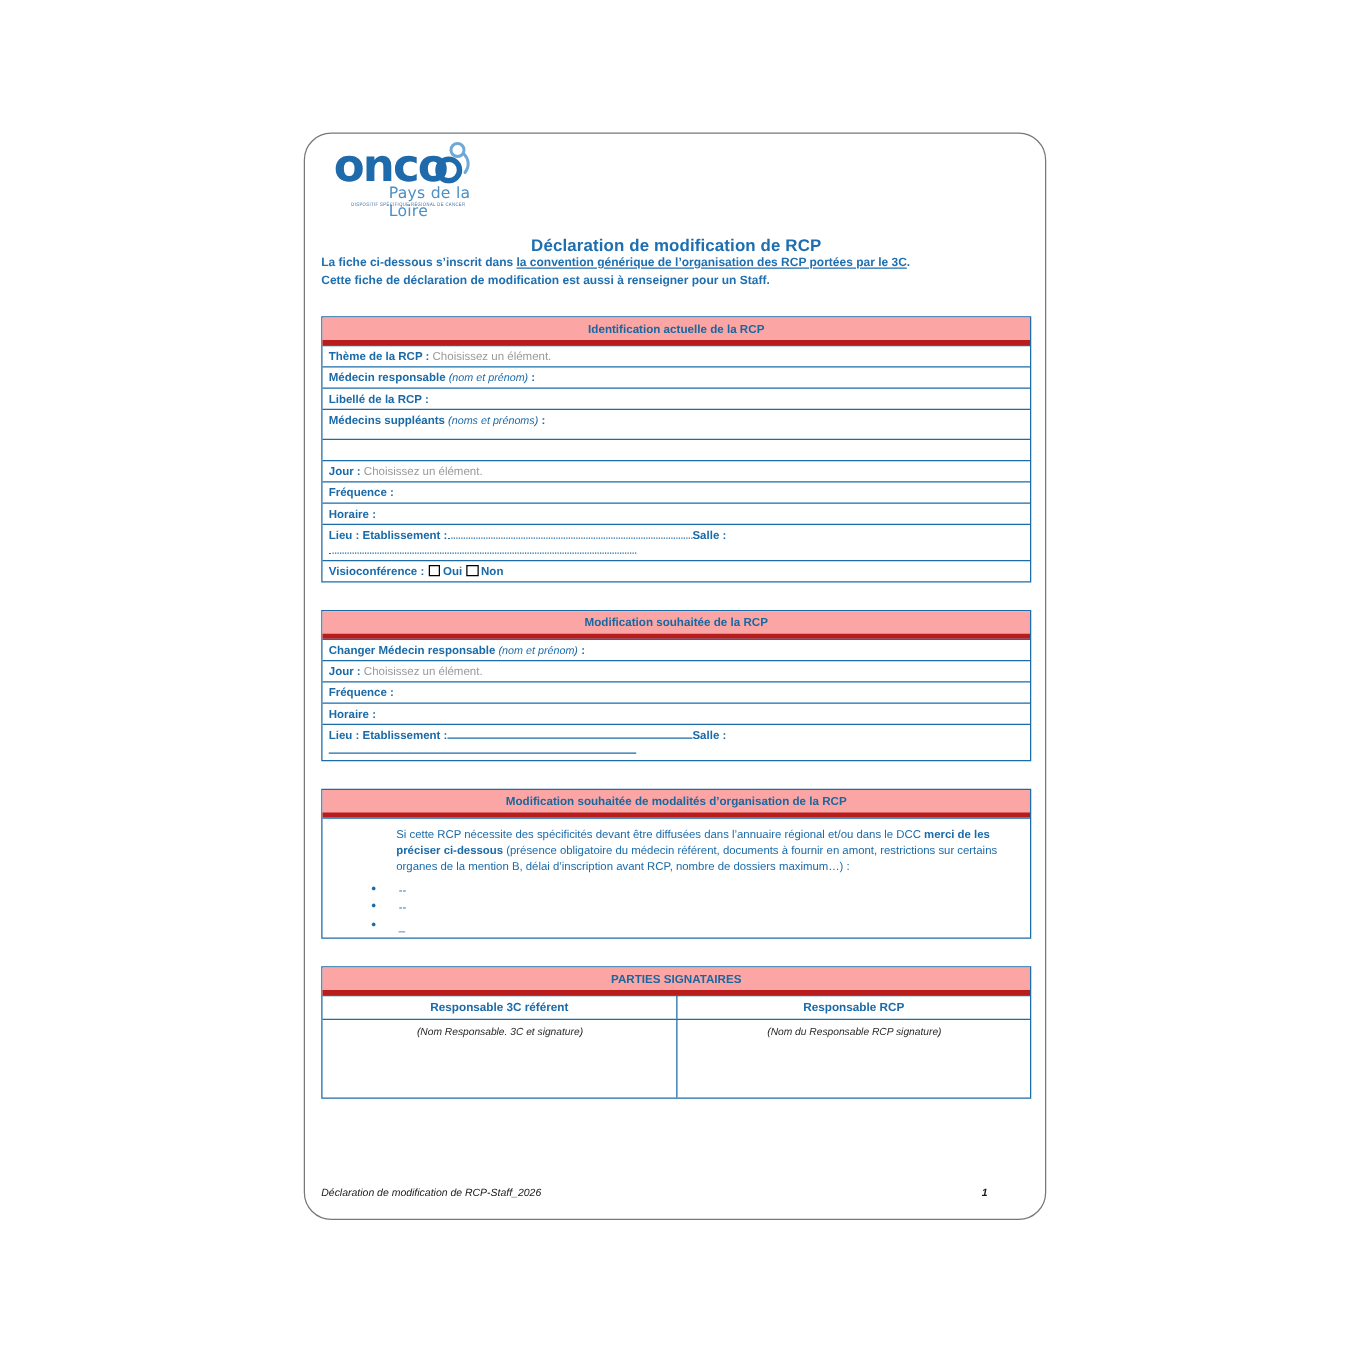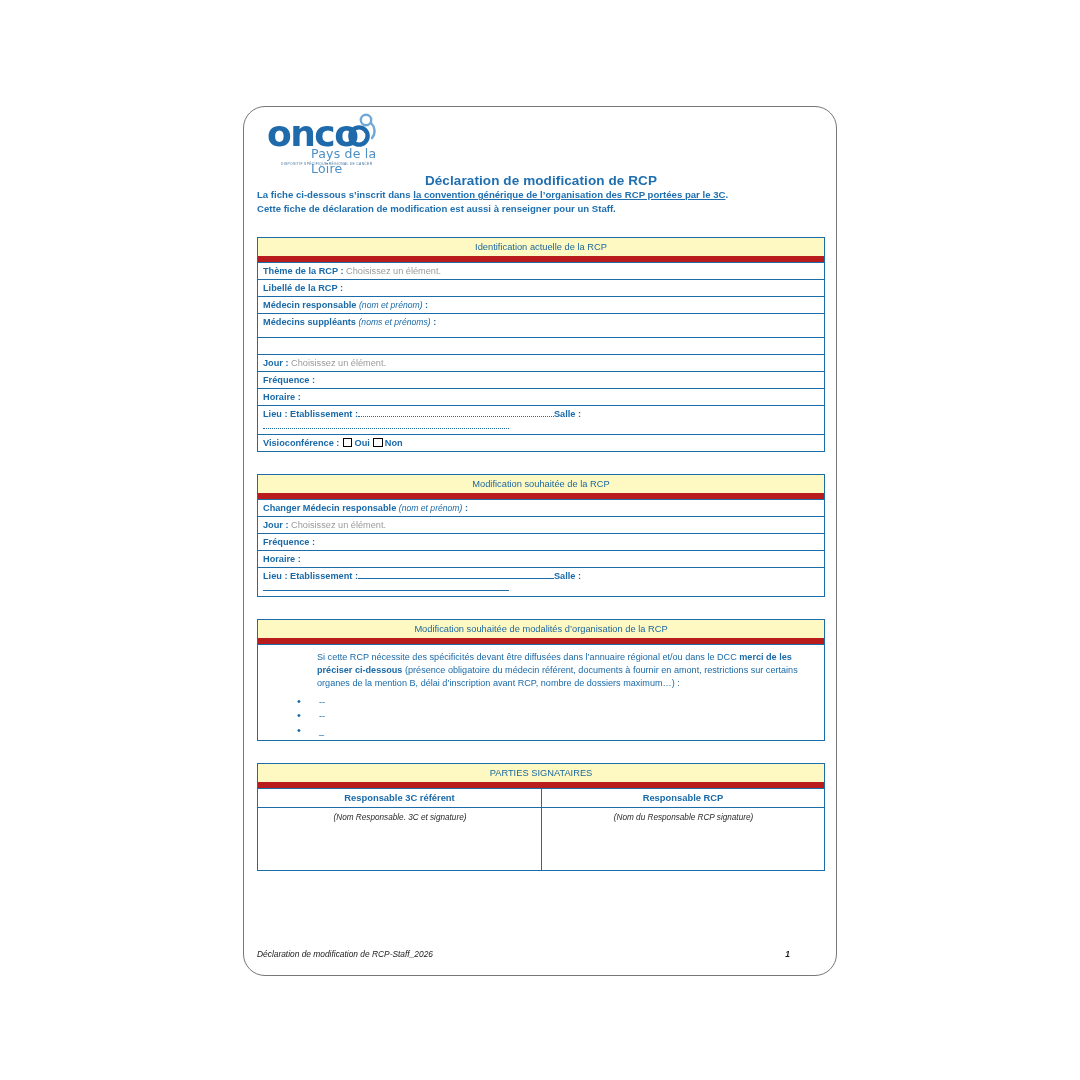--- a/index.html
+++ b/index.html
@@ -83,21 +83,21 @@
     transform: scaleY(1.25);
     transform-origin: left top;
   }
 
   
   .doc-title {
     text-align: center;
     font-size: 13.5px;
     font-weight: bold;
     color: #1f6fb0;
-    margin-top: 2px;
+    margin-top: 18px;
     letter-spacing: 0.1px;
   }
 
   
   .intro {
     font-size: 9.6px;
     font-weight: bold;
     color: #1f6fb0;
     line-height: 13.5px;
   }
@@ -128,27 +128,27 @@
     border-top: 1px solid #1b6ca8;
     padding: 2px 4px 2px 5px;
     font-size: 9.2px;
     color: #1a6aa8;
     vertical-align: top;
     line-height: 12px;
   }
   .tbl tr:first-child td { border-top: none; }
 
   .sec-head {
-    background: #fef9c3;
+    background: #fca5a5;
     text-align: center;
-    font-weight: normal;
+    font-weight: bold;
     font-size: 9.3px !important;
     color: #19679f !important;
     padding: 3px 0 3px 0 !important;
-    border-bottom: 6px solid #b91c1c;
+    border-bottom: 4px solid #b91c1c;
   }
 
   .lbl { font-weight: bold; }
   .it  { font-style: italic; font-weight: normal; font-size: 8.6px; }
 
   .row-tall { height: 24px; }
   .row-blank { height: 11px; }
 
   .uline {
     display: inline-block;
@@ -275,28 +275,28 @@
           <td class="sec-head">Identification actuelle de la RCP</td>
         </tr>
         <tr>
           <td>
             <span class="lbl">Thème de la RCP :</span>
             <span class="placeholder">Choisissez un élément.</span>
           </td>
         </tr>
         <tr>
           <td>
-            <span class="lbl">Libellé de la RCP :</span>
-          </td>
-        </tr>
-        <tr>
-          <td>
             <span class="lbl">Médecin responsable</span>
             <span class="it">(nom et prénom)</span>
             <span class="lbl">:</span>
+          </td>
+        </tr>
+        <tr>
+          <td>
+            <span class="lbl">Libellé de la RCP :</span>
           </td>
         </tr>
         <tr class="row-tall">
           <td>
             <span class="lbl">Médecins suppléants</span>
             <span class="it">(noms et prénoms)</span>
             <span class="lbl">:</span>
           </td>
         </tr>
         <tr class="row-blank">

